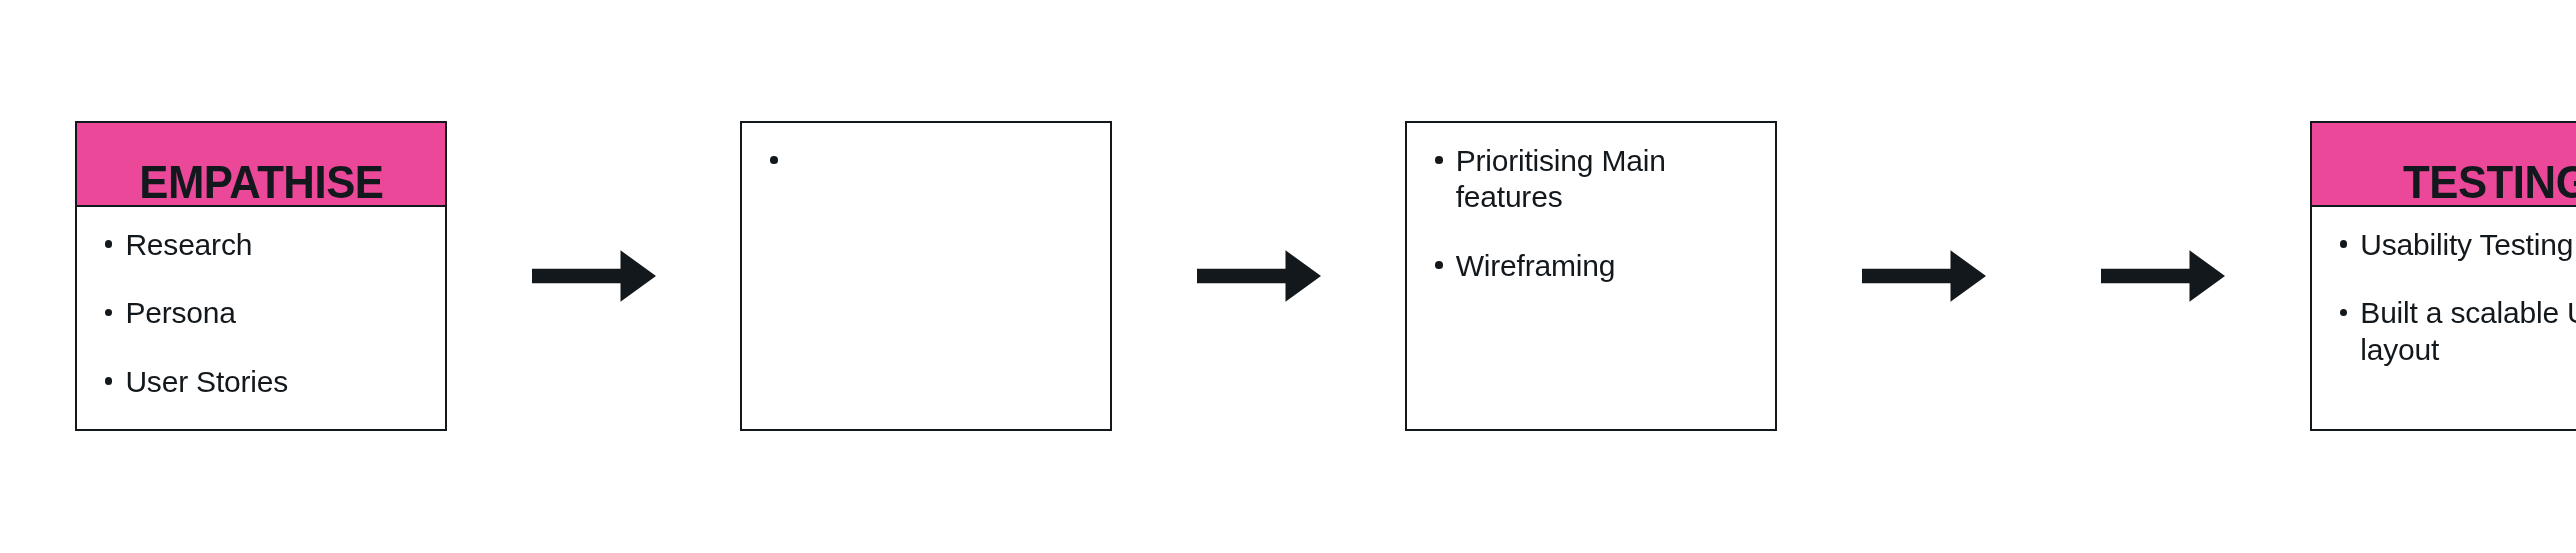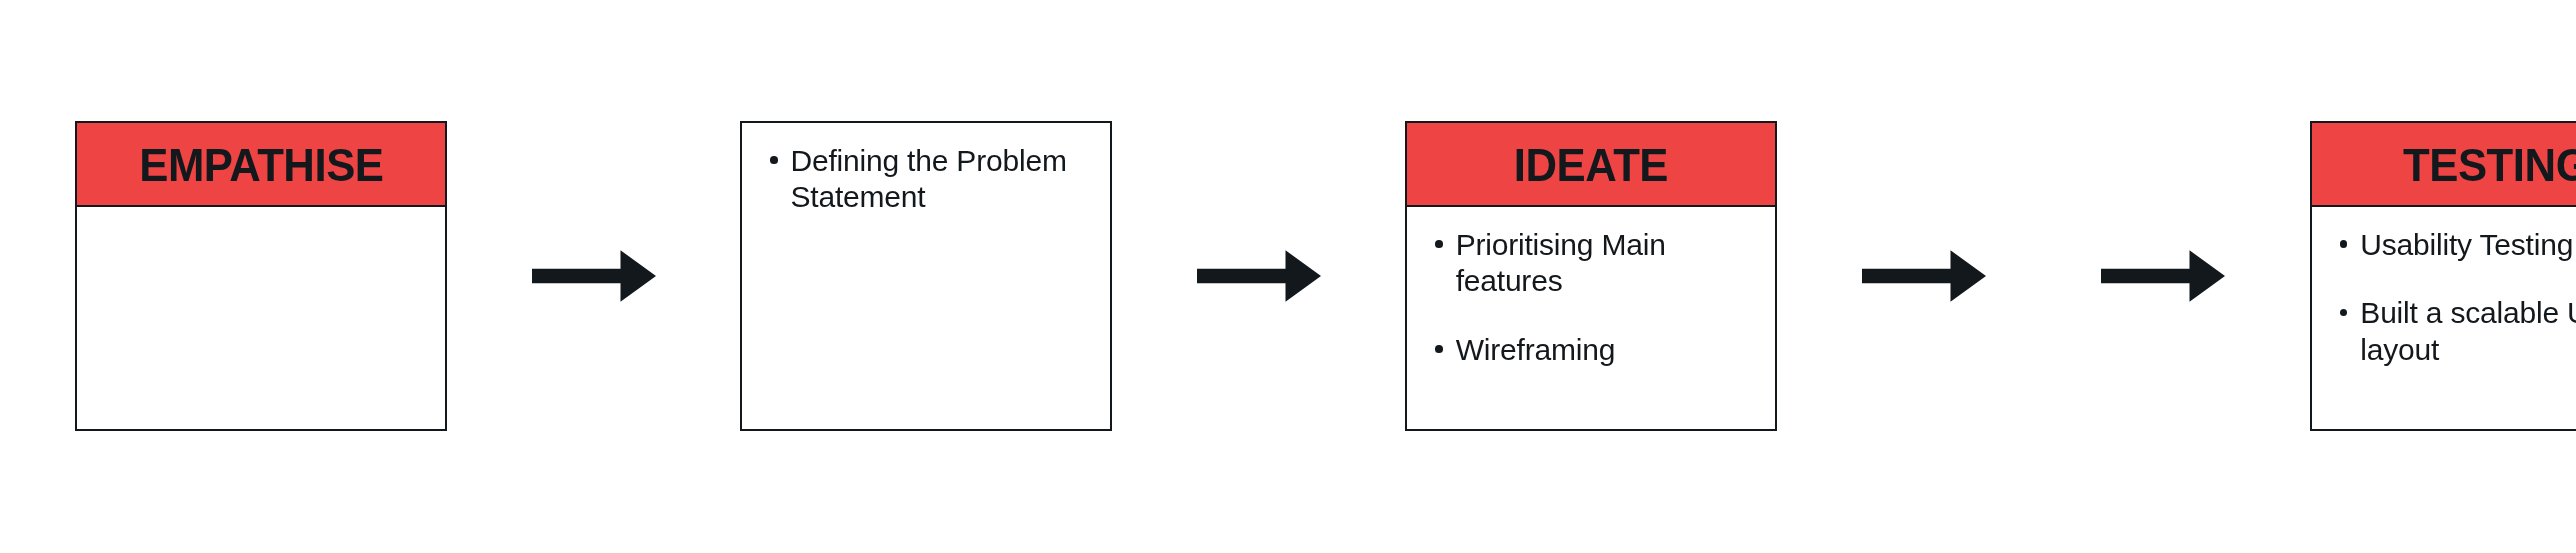--- a/index.html
+++ b/index.html
@@ -42,24 +42,24 @@
     border: 2.1px solid #13181c;
     background: #ffffff;
     display: flex;
     flex-direction: column;
     flex: 0 0 372px;
   }
 
   .card-header {
     height: 84px;
     box-sizing: border-box;
-    background: #ef4444;
+    background: #ec4899;
     border-bottom: 2.1px solid #13181c;
     display: flex;
-    align-items: center;
+    align-items: flex-end;
     justify-content: center;
     flex: 0 0 84px;
   }
 
   .card-title {
     font-family: "Liberation Sans", sans-serif;
     font-weight: bold;
     font-size: 47px;
     line-height: 1;
     letter-spacing: -0.5px;
@@ -127,49 +127,61 @@
 </head>
 <body>
 
 <div class="canvas">
   <div class="flow">
 
     <div class="card">
       <div class="card-header">
         <div class="card-title">EMPATHISE</div>
       </div>
-    </div>
-
-    <div class="arrow">
-      <svg viewBox="0 0 241 100" xmlns="http://www.w3.org/2000/svg">
-        <path d="M0 36 L172 36 L172 0 L241 50 L172 100 L172 64 L0 64 Z" fill="#13181c"></path>
-      </svg>
-    </div>
-
-    <div class="card">
-      <div class="card-body">
-        <ul class="bullet-list">
-          <li class="bullet-item">
-            <span class="bullet-dot"></span>
-            <span>Defining the Problem Statement</span>
-          </li>
-        </ul>
-      </div>
-    </div>
-
-    <div class="arrow">
-      <svg viewBox="0 0 241 100" xmlns="http://www.w3.org/2000/svg">
-        <path d="M0 36 L172 36 L172 0 L241 50 L172 100 L172 64 L0 64 Z" fill="#13181c"></path>
-      </svg>
-    </div>
-
-    <div class="card">
-      <div class="card-header">
-        <div class="card-title">IDEATE</div>
-      </div>
+      <div class="card-body">
+        <ul class="bullet-list">
+          <li class="bullet-item">
+            <span class="bullet-dot"></span>
+            <span>Research</span>
+          </li>
+          <li class="bullet-item">
+            <span class="bullet-dot"></span>
+            <span>Persona</span>
+          </li>
+          <li class="bullet-item">
+            <span class="bullet-dot"></span>
+            <span>User Stories</span>
+          </li>
+        </ul>
+      </div>
+    </div>
+
+    <div class="arrow">
+      <svg viewBox="0 0 241 100" xmlns="http://www.w3.org/2000/svg">
+        <path d="M0 36 L172 36 L172 0 L241 50 L172 100 L172 64 L0 64 Z" fill="#13181c"></path>
+      </svg>
+    </div>
+
+    <div class="card">
+      <div class="card-body">
+        <ul class="bullet-list">
+          <li class="bullet-item">
+            <span class="bullet-dot"></span>
+          </li>
+        </ul>
+      </div>
+    </div>
+
+    <div class="arrow">
+      <svg viewBox="0 0 241 100" xmlns="http://www.w3.org/2000/svg">
+        <path d="M0 36 L172 36 L172 0 L241 50 L172 100 L172 64 L0 64 Z" fill="#13181c"></path>
+      </svg>
+    </div>
+
+    <div class="card">
       <div class="card-body">
         <ul class="bullet-list">
           <li class="bullet-item">
             <span class="bullet-dot"></span>
             <span>Prioritising Main features</span>
           </li>
           <li class="bullet-item">
             <span class="bullet-dot"></span>
             <span>Wireframing</span>
           </li>

